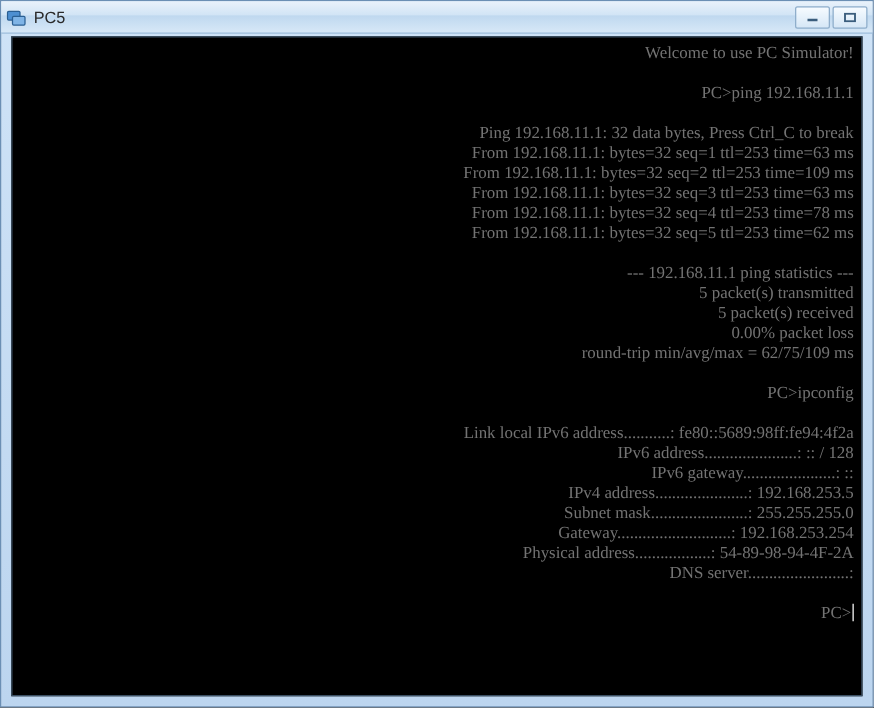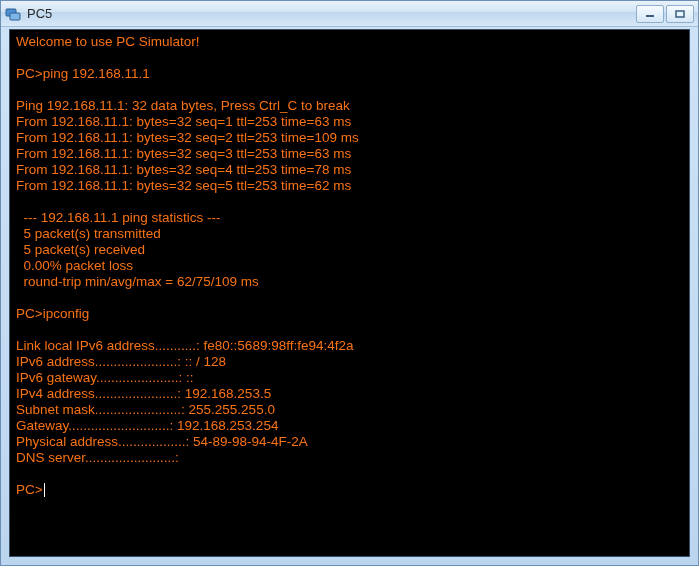--- a/index.html
+++ b/index.html
@@ -74,25 +74,26 @@
   .terminal {
     flex: 1;
     margin: 2px 8px 8px 8px;
     background: #000;
     border: 1px solid #3a4f63;
     padding: 4px 6px 4px 6px;
     overflow: auto;
   }
   .terminal pre {
     margin:0;
-    color:#f97316;
-    font-family: Liberation Sans, sans-serif;
+    color:#737373;
+    font-family: Liberation Serif, serif;
     font-size: 13.5px;
     line-height: 16px;
     white-space: pre;
+    text-align: right;
   }
   .cursor {
     display:inline-block;
     width: 1px;
     height: 14px;
     background:#fff;
     vertical-align: text-bottom;
     margin-left:1px;
   }
 </style>

